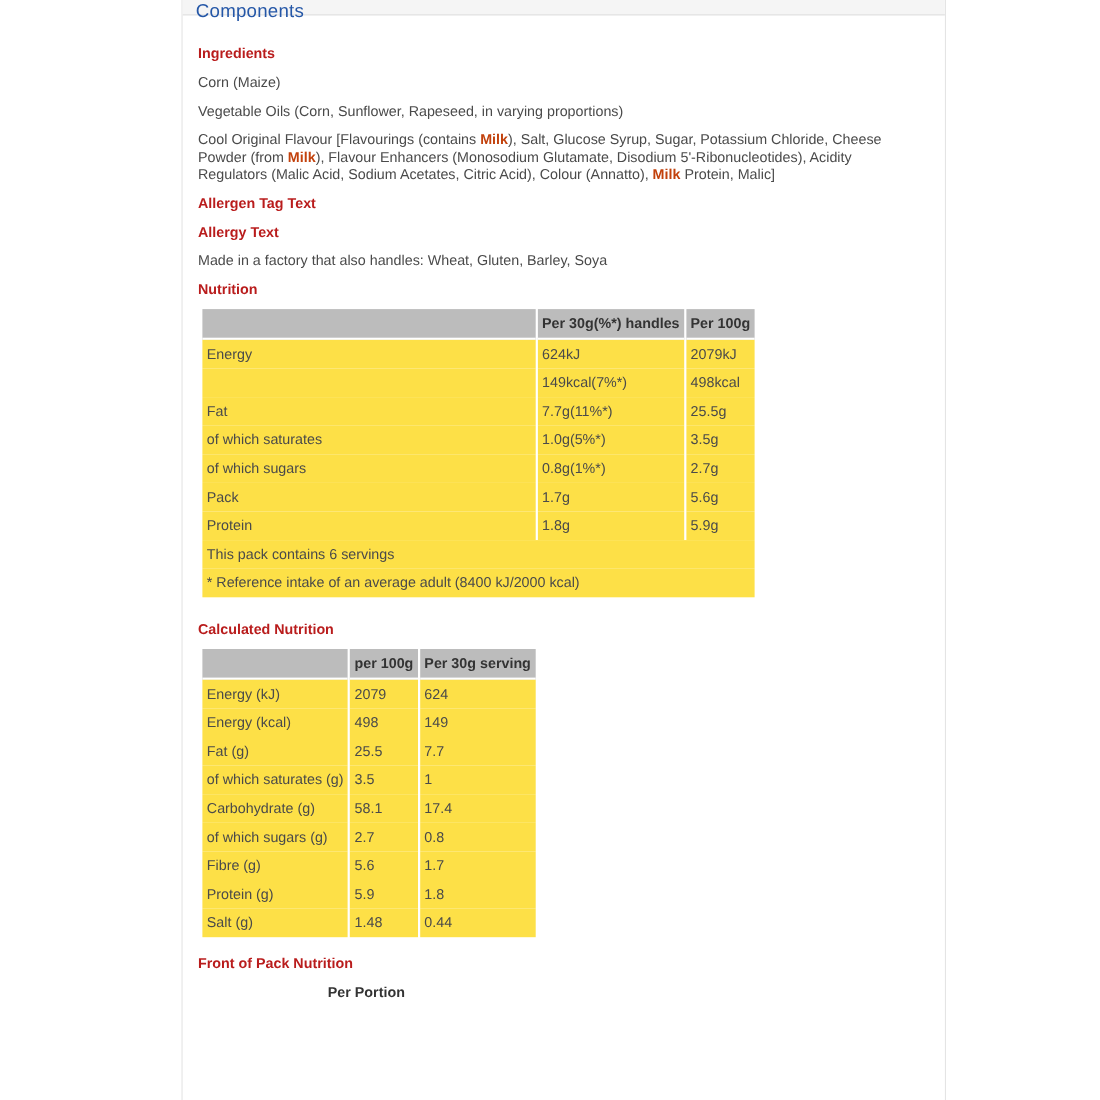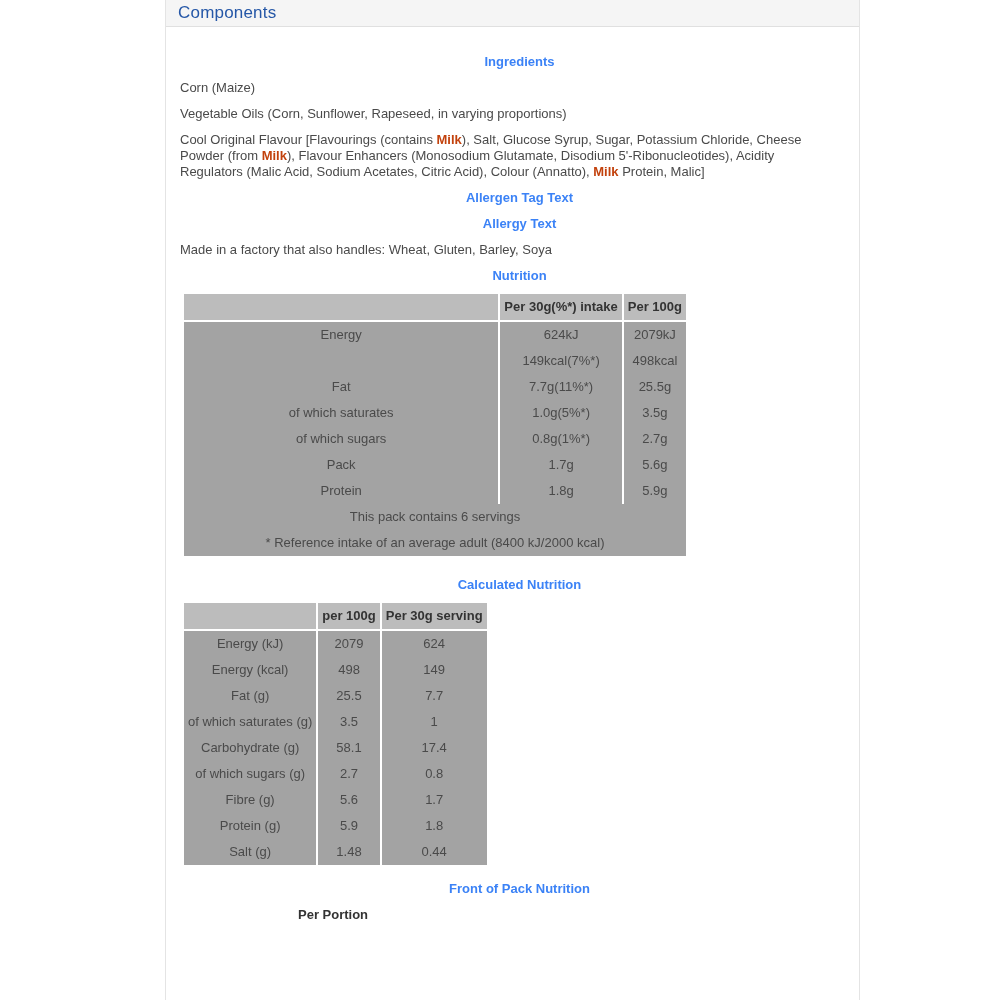--- a/index.html
+++ b/index.html
@@ -14,42 +14,41 @@
     position: absolute;
     left: 165px;
     top: 0;
     width: 695px;
     min-height: 1000px;
     border-left: 1px solid #e4e4e4;
     border-right: 1px solid #e4e4e4;
     background: #ffffff;
   }
   .panel-header {
-    height: 27px;
+    height: 14px;
     background: #f5f5f5;
     border-bottom: 1px solid #e0e0e0;
     display: flex;
-    align-items: center;
+    align-items: flex-start;
     padding-left: 12px;
   }
   .panel-title {
     color: #2557a7;
     font-size: 17px;
     letter-spacing: 0.2px;
   }
   .content {
     padding: 27px 16px 20px 14px;
     font-size: 13px;
     line-height: 16px;
   }
   .heading {
     font-weight: bold;
-    color: #3b82f6;
-    margin: 0 0 10px 16px;
-    text-align: center;
+    color: #b91c1c;
+    margin: 0 0 10px 0;
   }
   .para {
     margin: 0 16px 10px 0;
     color: #4a4a4a;
   }
   .para b { color: #c2410c; }
 
   table {
     border-collapse: separate;
     border-spacing: 2px 0;
@@ -59,26 +58,25 @@
     background: #bcbcbc;
     color: #333333;
     font-weight: bold;
     text-align: left;
     padding: 5px 4px;
     line-height: 16px;
     border-bottom: 2px solid #ffffff;
     white-space: nowrap;
   }
   table td {
-    background: #a3a3a3;
+    background: #fde047;
     color: #4a4a4a;
     padding: 5px 4px;
     line-height: 16px;
     white-space: nowrap;
-    text-align: center;
   }
   .nutrition-table { width: 506px; margin-bottom: 0; }
   .nutrition-table col.c0 { width: 322px; }
   .nutrition-table col.c1 { width: 118px; }
   .nutrition-table col.c2 { width: 58px; }
 
   .calc-table { width: 298px; }
   .calc-table col.c0 { width: 130px; }
   .calc-table col.c1 { width: 70px; }
   .calc-table col.c2 { width: 90px; }
@@ -114,21 +112,21 @@
     <div class="heading">Nutrition</div>
     <table class="nutrition-table">
       <colgroup>
           <col class="c0">
           <col class="c1">
           <col class="c2">
         </colgroup>
     <thead>
           <tr>
             <th></th>
-            <th>Per 30g(%*) intake</th>
+            <th>Per 30g(%*) handles</th>
             <th>Per 100g</th>
           </tr>
         </thead>
         <tbody>
           <tr>
             <td>Energy</td>
             <td>624kJ</td>
             <td>2079kJ</td>
           </tr>
           <tr>

